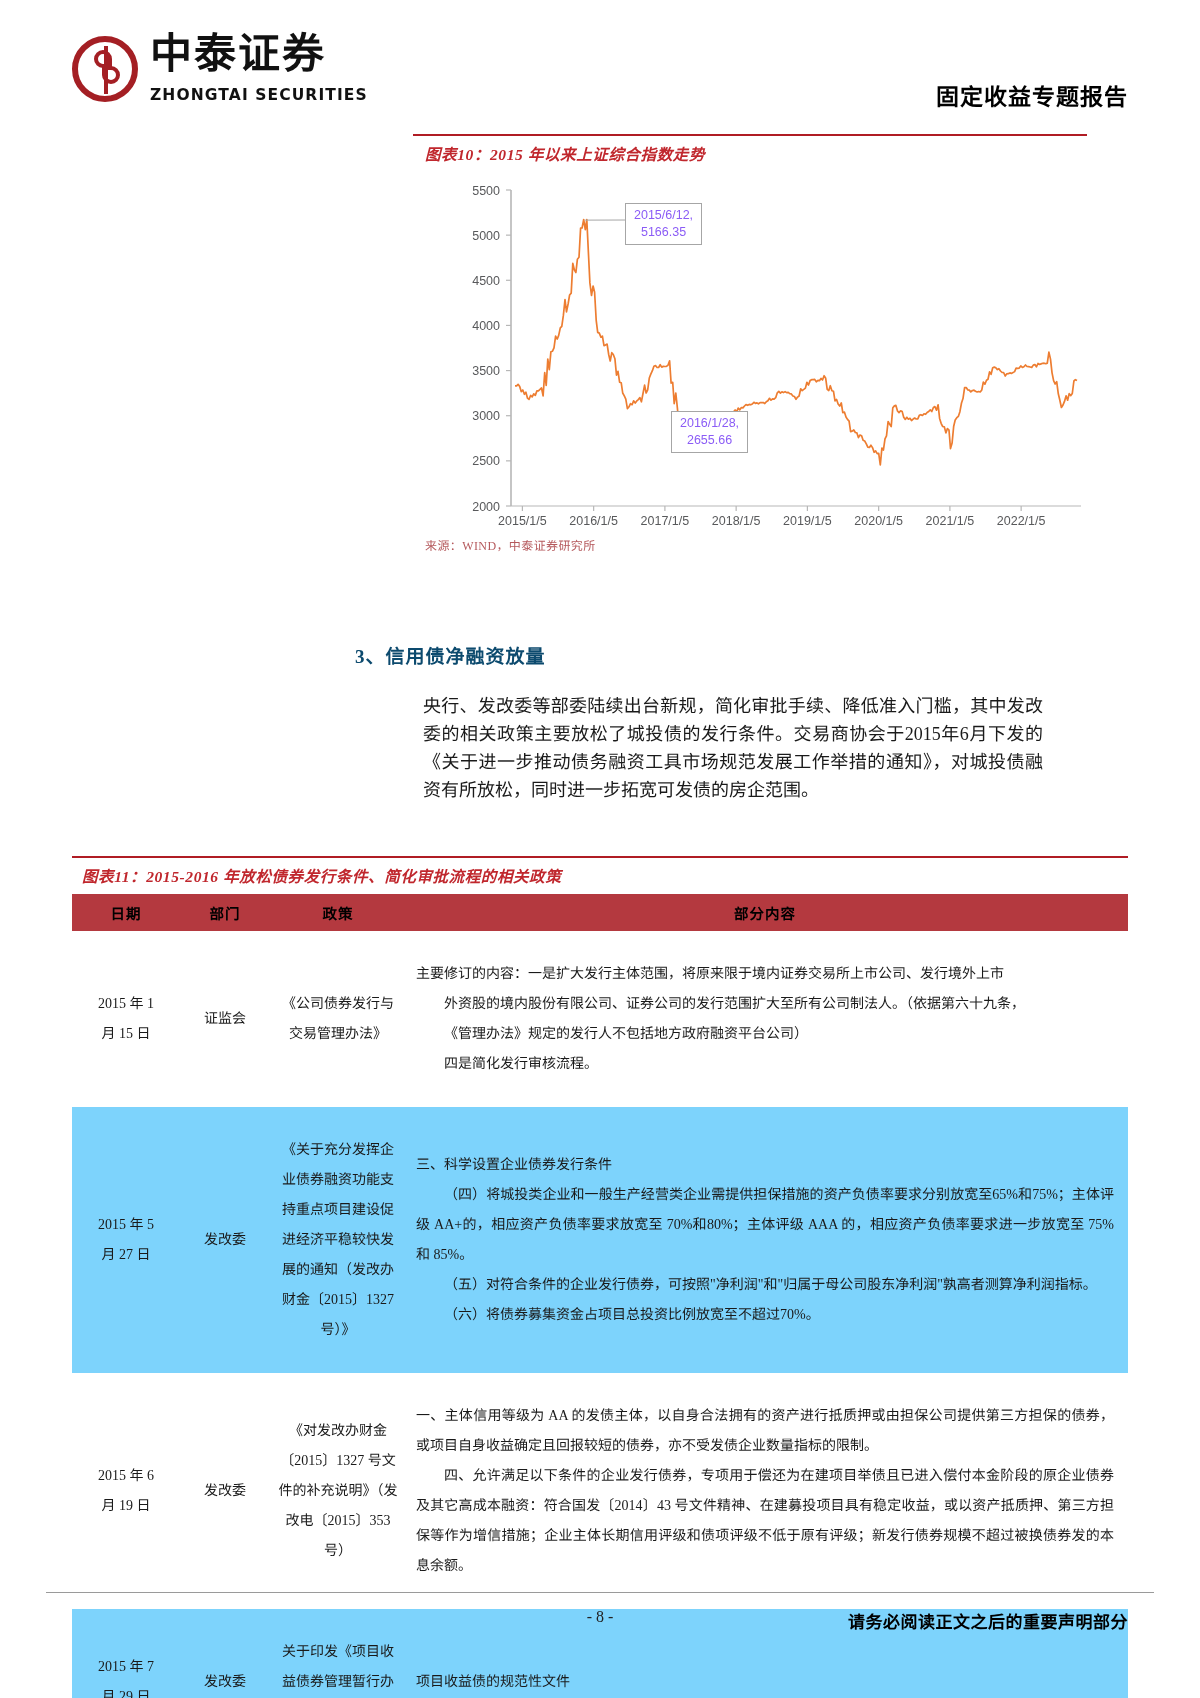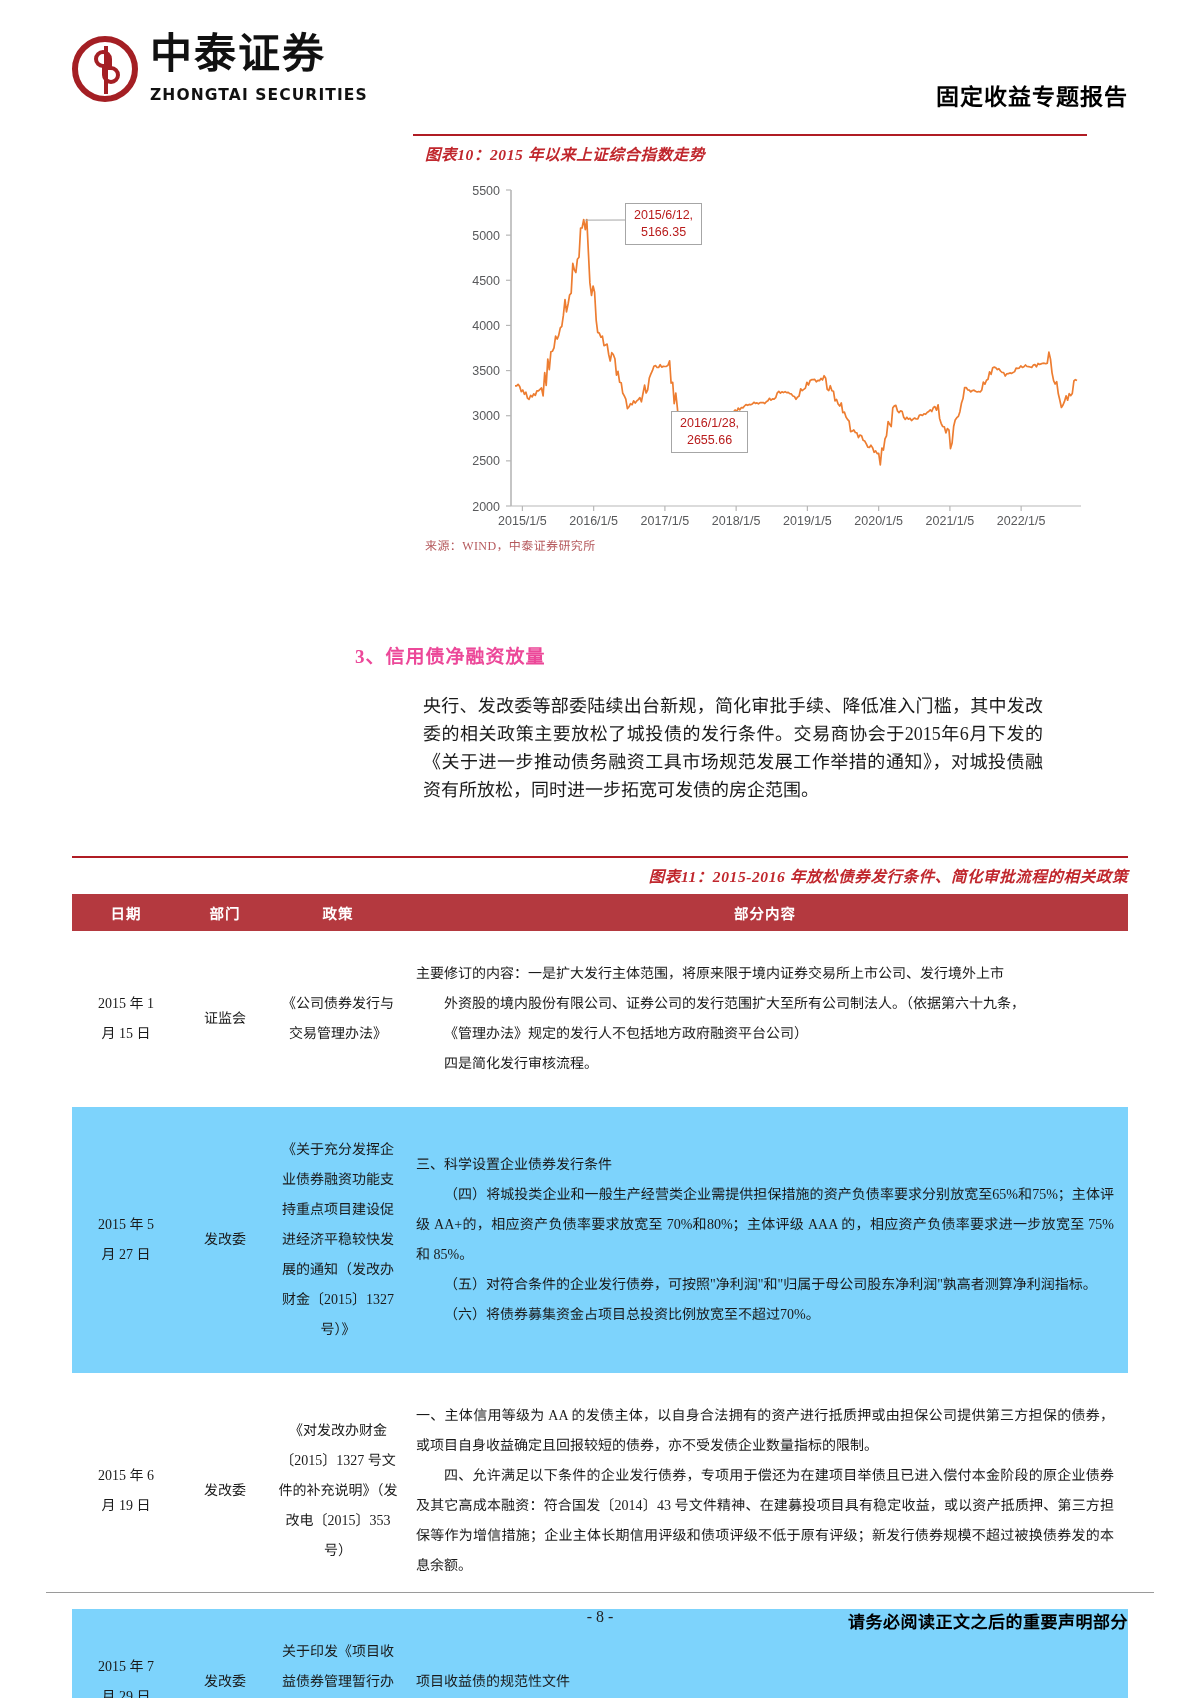--- a/index.html
+++ b/index.html
@@ -134,36 +134,36 @@
     font-family: "Liberation Sans", "DejaVu Sans", sans-serif;
     font-size: 12.5px;
     fill: #58595b;
   }
   .callout-box {
     position: absolute;
     background: #ffffff;
     border: 1px solid #a6a6a6;
     font-family: "Liberation Sans", "DejaVu Sans", sans-serif;
     font-size: 12.5px;
-    color: #b91c1c;
+    color: #8b5cf6;
     line-height: 1.35;
     text-align: center;
     padding: 3px 8px;
     white-space: pre-line;
   }
 
   
   #section-heading {
     position: absolute;
     left: 355px; top: 641px;
     font-family: "Liberation Serif", "DejaVu Serif", serif;
     font-weight: bold;
     font-size: 19px;
     letter-spacing: 1px;
-    color: #ec4899;
+    color: #0c4a6e;
   }
 
   
   #body-paragraph {
     position: absolute;
     left: 423px; top: 692px;
     width: 620px;
     font-family: "Liberation Serif", "DejaVu Serif", serif;
     font-size: 18px;
     line-height: 28px;
@@ -172,31 +172,31 @@
     color: #1a1a1a;
     text-indent: 0;
   }
 
   
   #exhibit11 {
     position: absolute;
     left: 72px; top: 856px;
     width: 1056px;
   }
-  #exhibit11 .exhibit-caption { padding-left: 10px; text-align: right; }
+  #exhibit11 .exhibit-caption { padding-left: 10px; }
 
   #policy-table {
     width: 1056px;
     border-collapse: collapse;
     table-layout: fixed;
     margin-top: 4px;
   }
   #policy-table th {
     background: #b4393f;
-    color: #ffffff;
+    color: #000000;
     font-family: Liberation Serif, serif;
     font-weight: bold;
     font-size: 14.5px;
     letter-spacing: 1px;
     padding: 8px 4px;
     text-align: center;
     border: none;
   }
   #policy-table th.col-content { text-align: left; padding-left: 0; }
   #policy-table th.col-content span { display: inline-block; width: 100%; text-align: center; }

